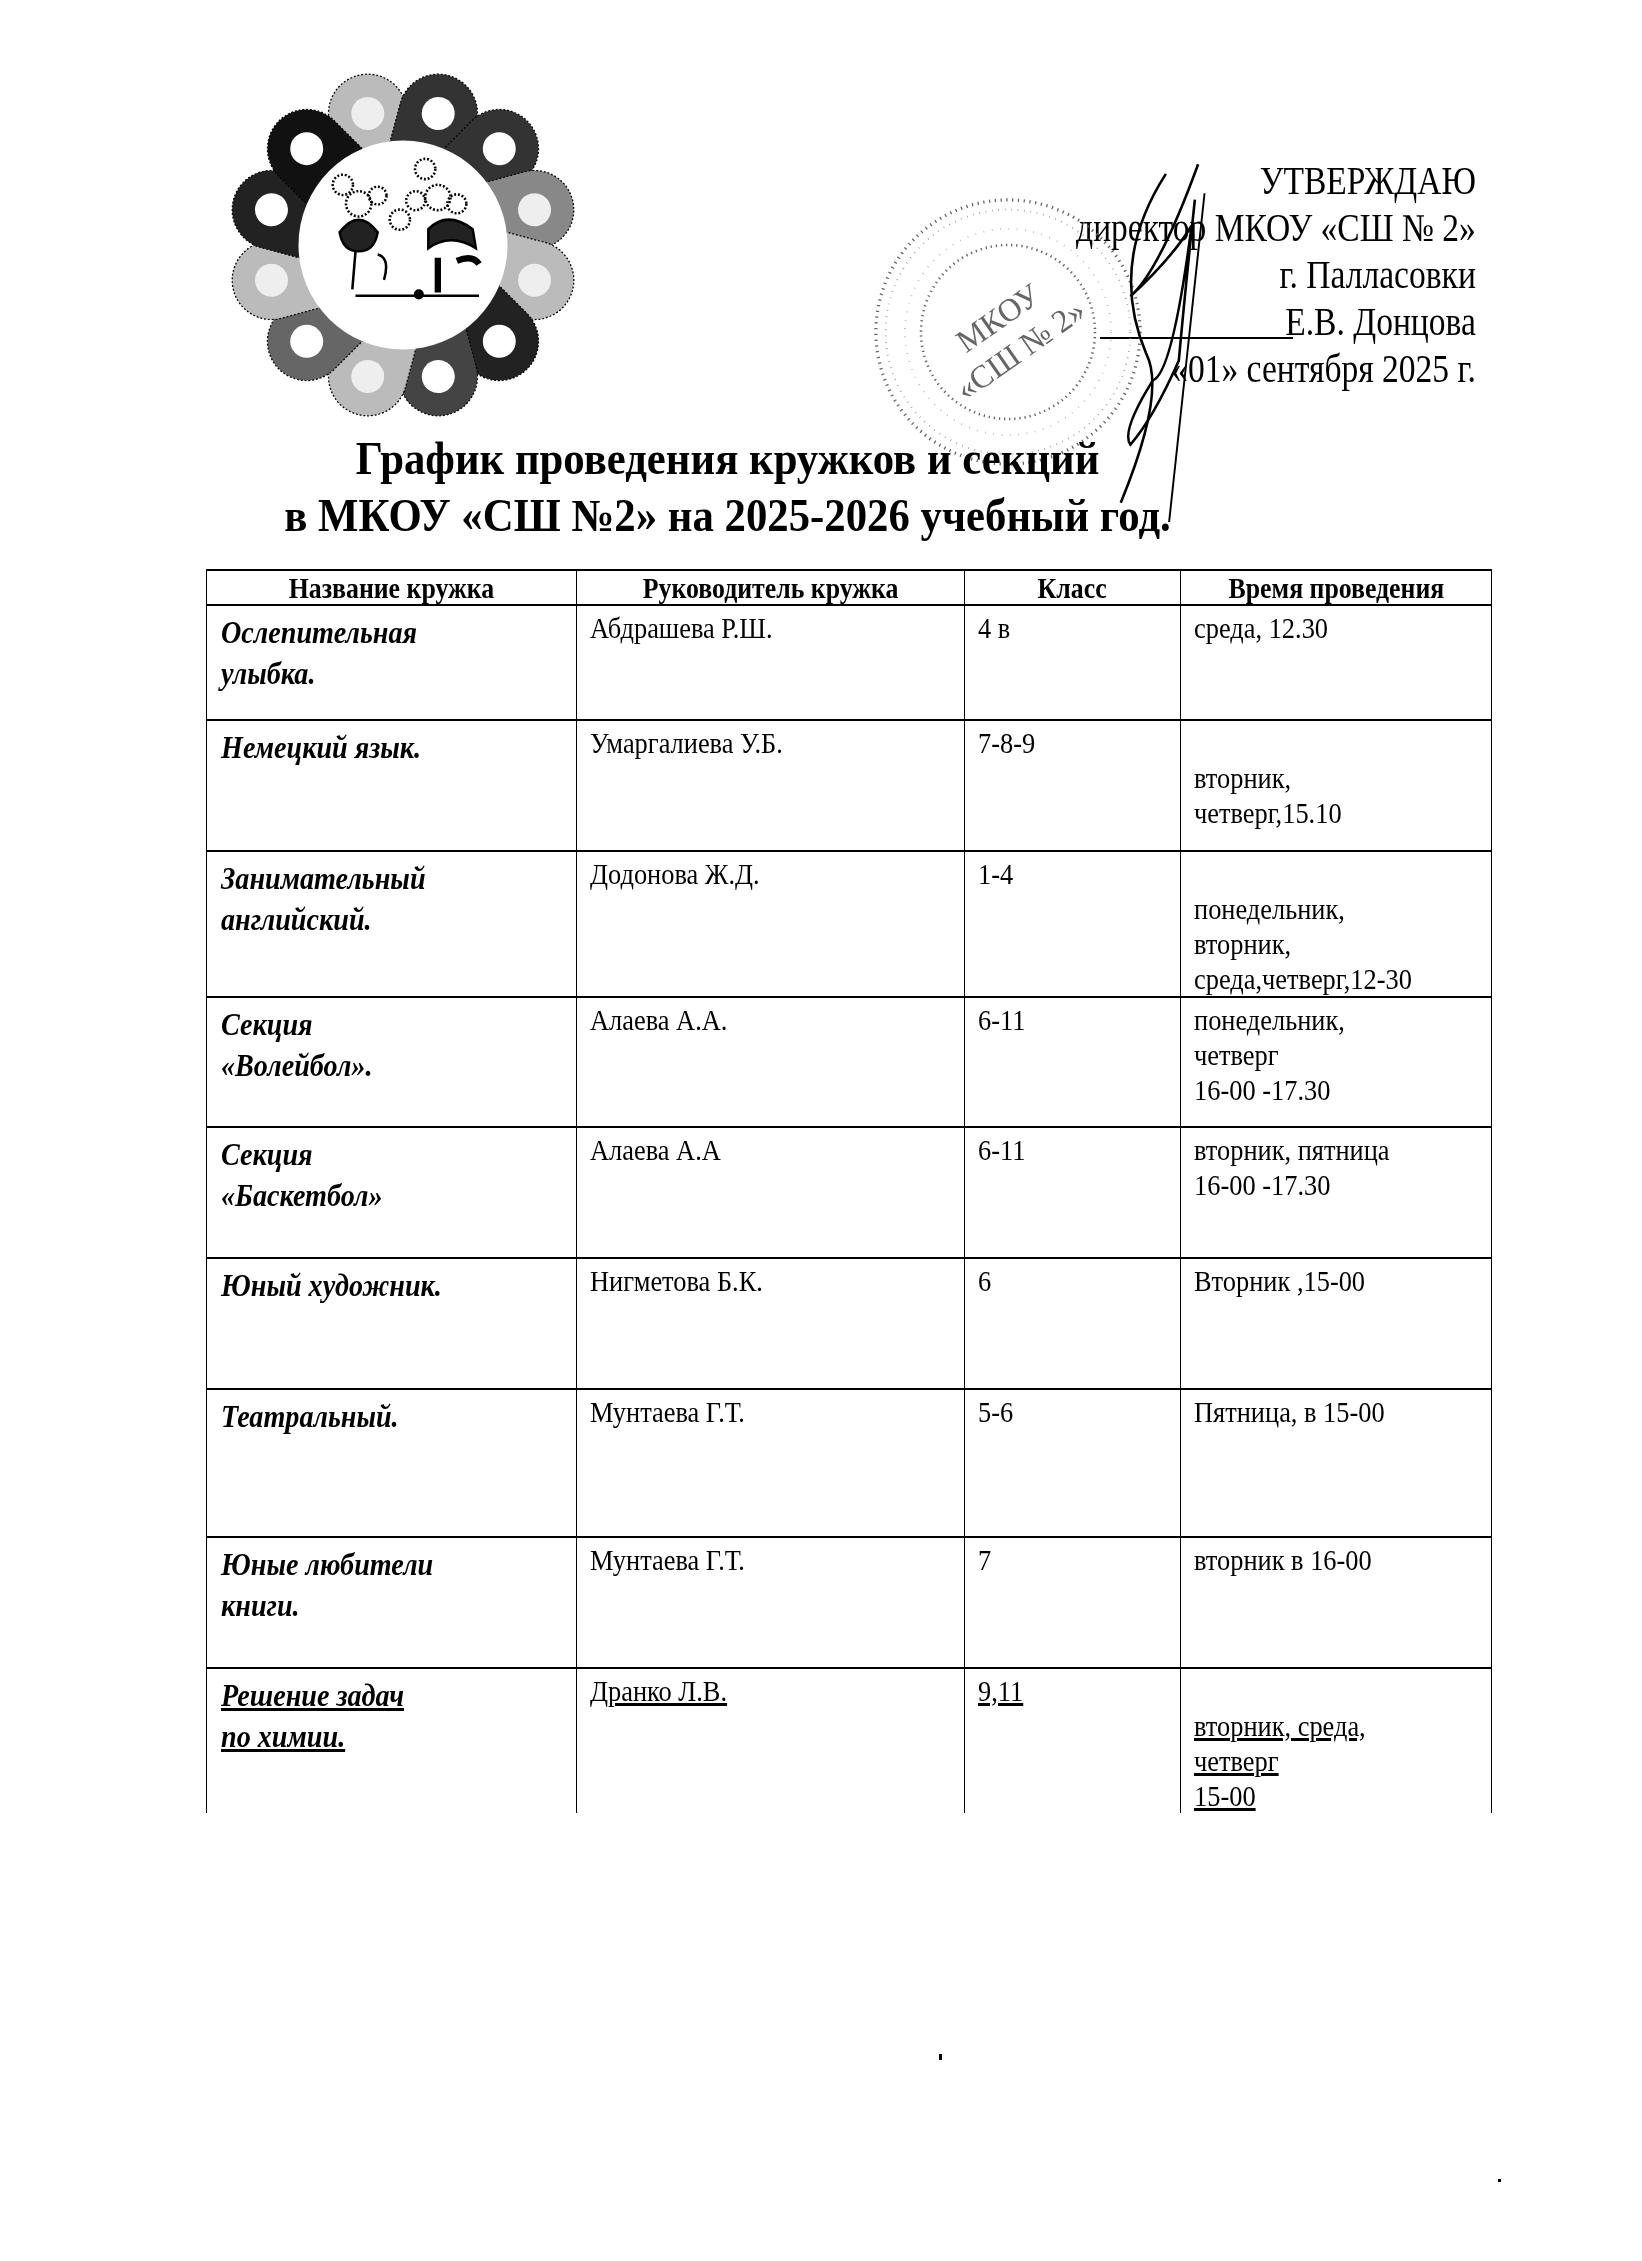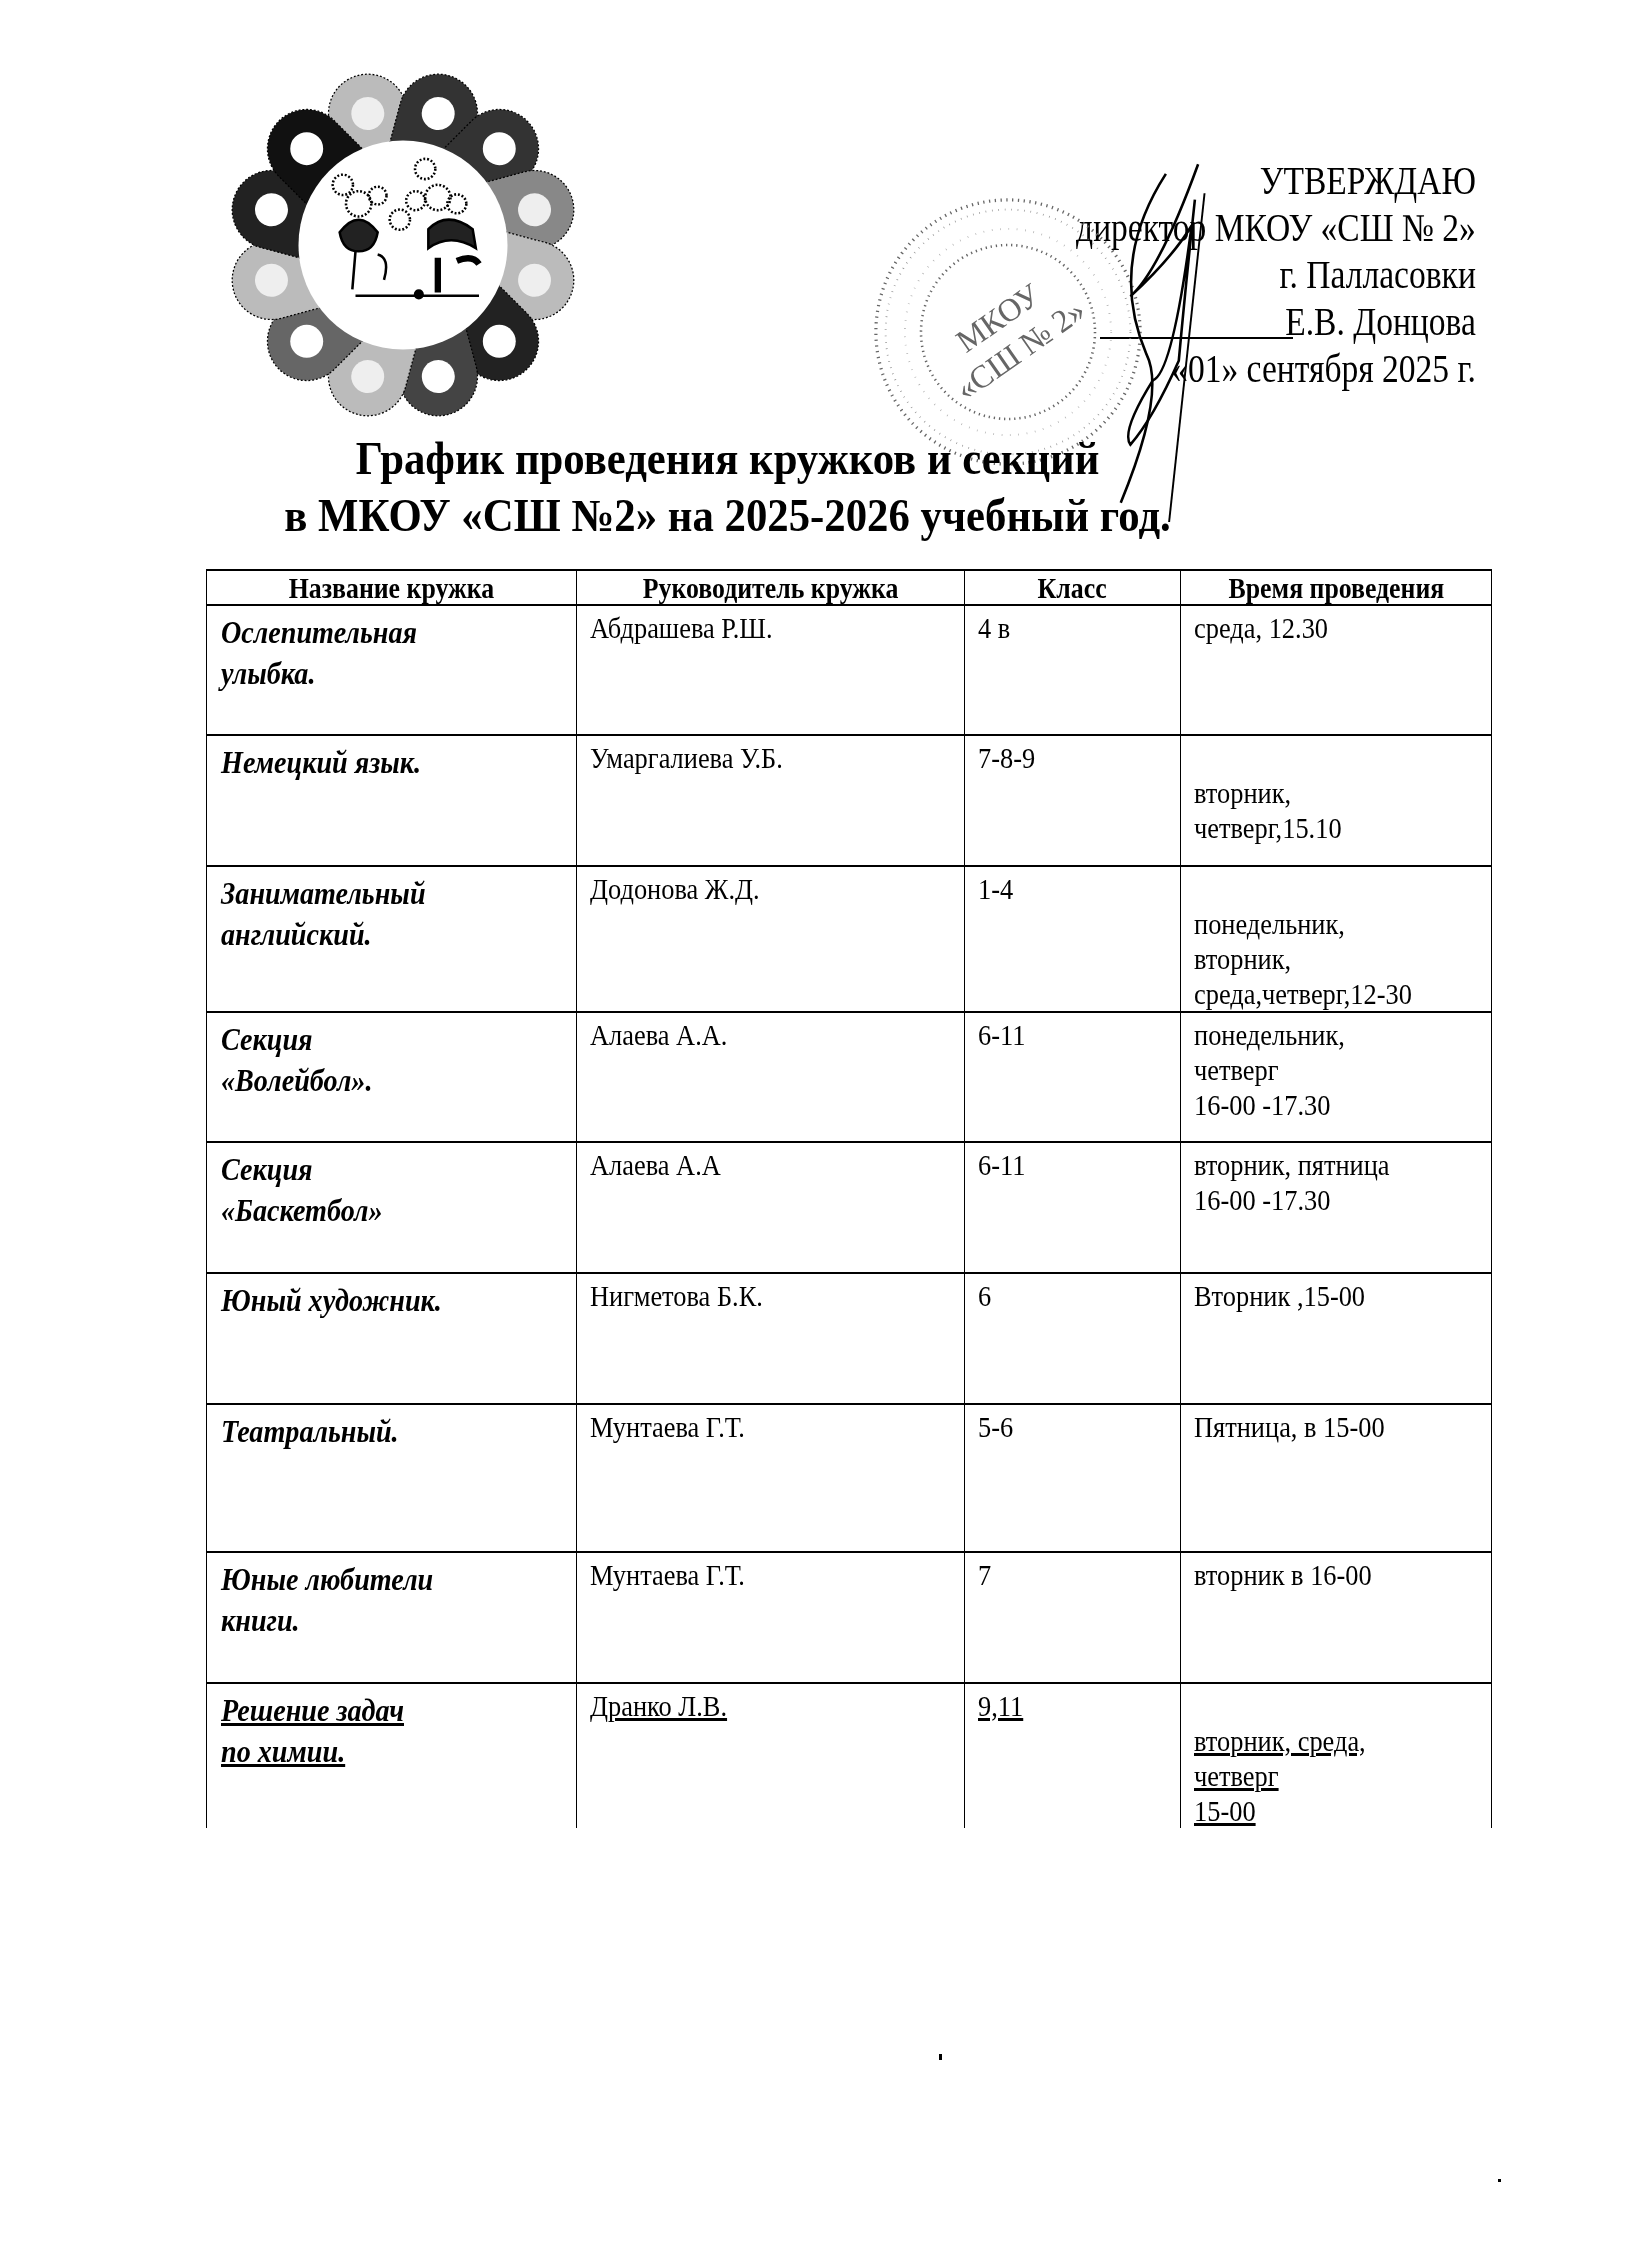--- a/index.html
+++ b/index.html
@@ -147,21 +147,21 @@
   </colgroup>
   <thead>
     <tr>
       <th><span>Название кружка</span></th>
       <th><span>Руководитель кружка</span></th>
       <th><span>Класс</span></th>
       <th><span>Время проведения</span></th>
     </tr>
   </thead>
   <tbody id="tbody">
-      <tr class="row" style="height: 130px;">
+      <tr class="row" style="height: 115px;">
         <td class="name">
           <span class="inner" style="white-space: pre-line;">Ослепительная
 улыбка.</span>
         </td>
         <td class="cell"><span class="inner" style="white-space: pre-line;">Абдрашева Р.Ш.</span></td>
         <td class="cell"><span class="inner" style="white-space: pre-line;">4 в</span></td>
         <td class="cell"><span class="inner" style="white-space: pre-line;">среда, 12.30</span></td>
       </tr>
       <tr class="row" style="height: 131px; border-radius: 16px;">
         <td class="name">

